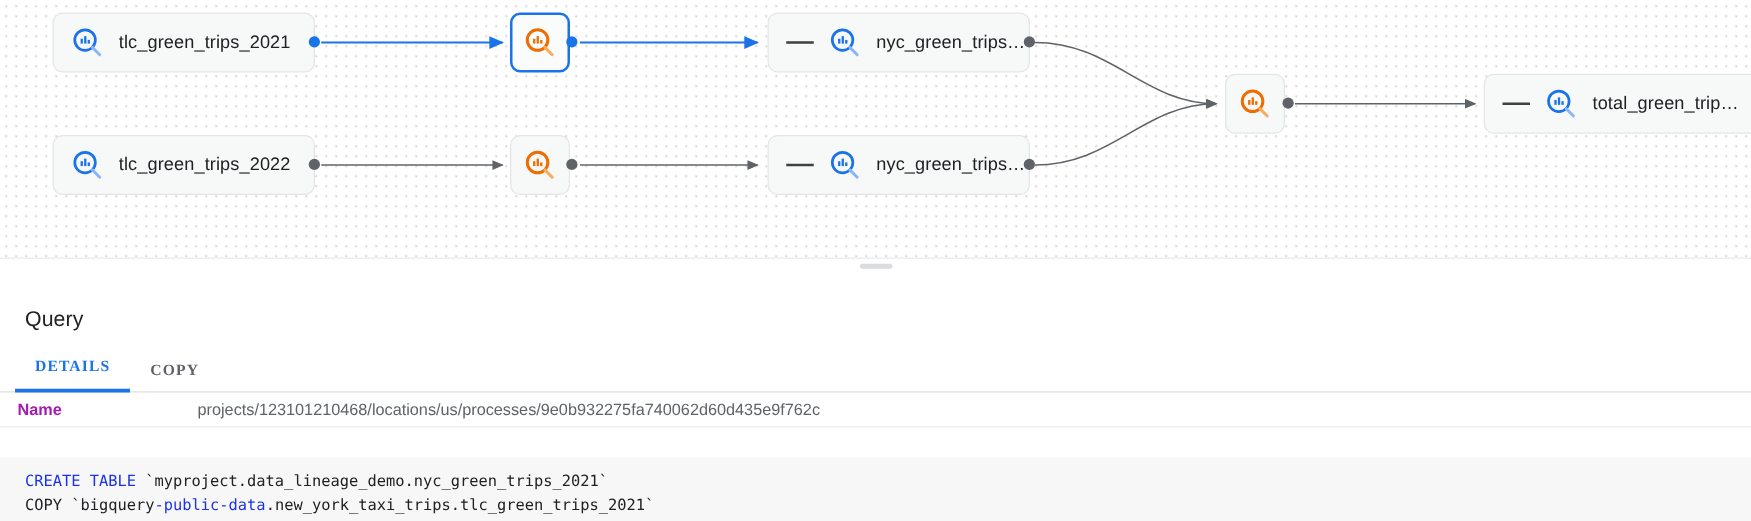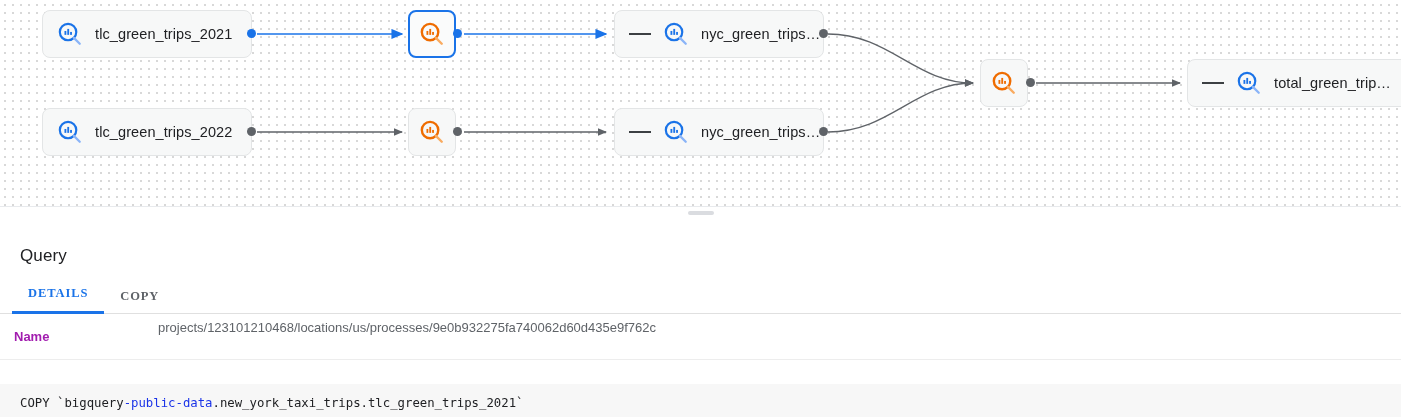--- a/index.html
+++ b/index.html
@@ -122,21 +122,21 @@
     font-size: 13px;
     font-weight: bold;
     color: #a21caf;
     padding: 6px 0 6px 14px;
     vertical-align: middle;
     white-space: nowrap;
   }
   .kv-val {
     font-size: 13px;
     color: #5f6368;
-    padding: 6px 14px 24px 0;
+    padding: 6px 14px 6px 0;
     vertical-align: middle;
     white-space: nowrap;
   }
 
   .code-block {
     margin-top: 24px;
     background: #f7f7f7;
     padding: 10px 0 10px 0;
     min-height: 52px;
   }
@@ -294,17 +294,18 @@
     <table class="kv-table">
       <tbody>
         <tr>
           <td class="kv-key">Name</td>
           <td class="kv-val">projects/123101210468/locations/us/processes/9e0b932275fa740062d60d435e9f762c</td>
         </tr>
       </tbody>
     </table>
 
     <div class="code-block">
+      <div class="code-line" id="code-line-0"><span class="kw">CREATE TABLE</span><span> `myproject.data_lineage_demo.nyc_green_trips_2021`</span></div>
       <div class="code-line" id="code-line-1"><span>COPY `bigquery</span><span class="kw">-public-data</span><span>.new_york_taxi_trips.tlc_green_trips_2021`</span></div>
     </div>
 
   </div>
 </div>
 
 </body></html>

